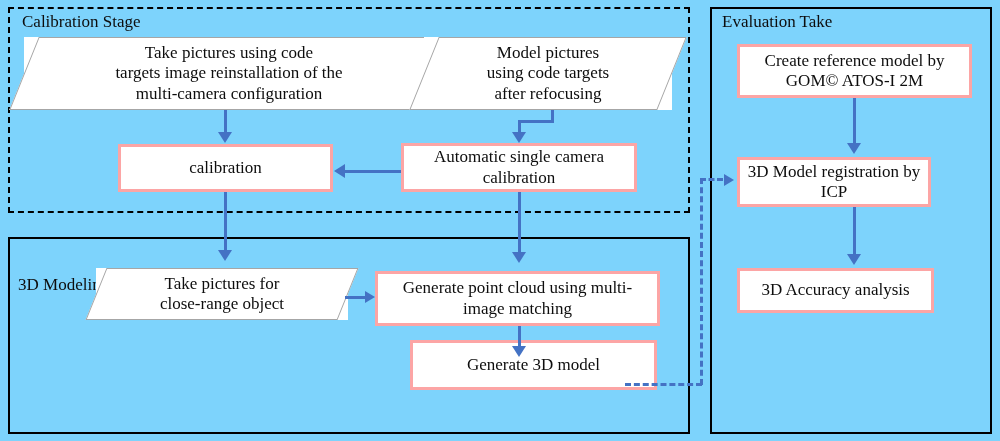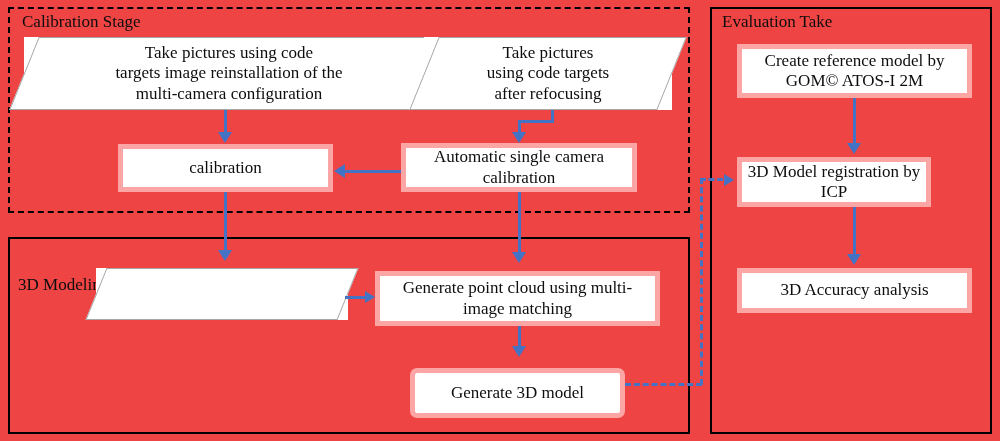--- a/index.html
+++ b/index.html
@@ -1,30 +1,30 @@
 <!DOCTYPE html>
 <html><head>
 <meta charset="utf-8">
 <style>
   html,body{margin:0;padding:0;background:#ffffff;}
   body{font-family:"Liberation Serif", serif;}
-  #canvas{position:relative;width:1000px;height:441px;background:#ef4444;overflow:hidden;}
+  #canvas{position:relative;width:1000px;height:441px;background:#7dd3fc;overflow:hidden;}
 
   
   .stage{position:absolute;box-sizing:border-box;background:transparent;}
   .stage-dashed{border:2px dashed #000;}
   .stage-solid{border:2px solid #000;}
   .stage-title{position:absolute;font-size:17px;color:#0d0d0d;white-space:nowrap;
                font-family:"Liberation Serif", serif;}
 
   
   .node{position:absolute;box-sizing:border-box;display:flex;align-items:center;
         justify-content:center;text-align:center;color:#0d0d0d;font-size:17px;
         line-height:1.18;font-family:Liberation Serif, serif;}
-  .rect{border:5px solid #fca5a5;background:#fff;justify-content:center;}
+  .rect{border:3px solid #fca5a5;background:#fff;justify-content:center;}
   .para{background:#fff;}
   .para .skew-bg{position:absolute;inset:0;border:1px solid #a6a6a6;background:#fff;
                  transform:skewX(-22deg);z-index:0;}
   .para .para-label{position:relative;z-index:1;padding:0 14px;}
 
   
   .vline{position:absolute;background:#4472c4;width:3px;}
   .hline{position:absolute;background:#4472c4;height:3px;}
   .arrow-down{position:absolute;width:0;height:0;border-left:7px solid transparent;
               border-right:7px solid transparent;border-top:11px solid #4472c4;}
@@ -48,21 +48,21 @@
     <div class="para-label">
       <div>Take pictures using  code</div>
       <div>targets image reinstallation of the</div>
       <div>multi-camera configuration</div>
     </div>
   </div>
 
   <div class="node para" style="left:424px;top:37px;width:248px;height:73px;">
     <div class="skew-bg"></div>
     <div class="para-label">
-      <div>Take pictures</div>
+      <div>Model pictures</div>
       <div>using  code targets</div>
       <div>after refocusing</div>
     </div>
   </div>
 
   <div class="node rect" style="left:118px;top:144px;width:215px;height:48px;">
     <div>
       <div>calibration</div>
     </div>
   </div>
@@ -72,30 +72,34 @@
       <div>Automatic single camera</div>
       <div>calibration</div>
     </div>
   </div>
 
   <div class="stage stage-solid" style="left:8px;top:237px;width:682px;height:197px;"></div>
   <div class="stage-title" style="left:18px;top:243px;margin-top:32px;">3D Modeling Stage</div>
 
   <div class="node para" style="left:96px;top:268px;width:252px;height:52px;">
     <div class="skew-bg"></div>
+    <div class="para-label">
+      <div>Take pictures for</div>
+      <div>close-range object</div>
+    </div>
   </div>
 
   <div class="node rect" style="left:375px;top:271px;width:285px;height:55px;">
     <div>
       <div>Generate point cloud using multi-</div>
       <div>image matching</div>
     </div>
   </div>
 
-  <div class="node rect" style="left:410px;top:368px;width:215px;height:50px;border-radius:7px;">
+  <div class="node rect" style="left:410px;top:340px;width:247px;height:50px;">
     <div>
       <div>Generate 3D model</div>
     </div>
   </div>
 
   <div class="stage stage-solid" style="left:710px;top:7px;width:282px;height:427px;"></div>
   <div class="stage-title" style="left:722px;top:12px;">Evaluation Take</div>
 
   <div class="node rect" style="left:737px;top:44px;width:235px;height:54px;">
     <div>
@@ -103,21 +107,21 @@
       <div>GOM© ATOS-I 2M</div>
     </div>
   </div>
 
   <div class="node rect" style="left:737px;top:157px;width:194px;height:50px;">
     <div>
       <div>3D Model registration by ICP</div>
     </div>
   </div>
 
-  <div class="node rect" style="left:737px;top:268px;width:235px;height:45px;">
+  <div class="node rect" style="left:737px;top:268px;width:197px;height:45px;">
     <div>
       <div>3D Accuracy analysis</div>
     </div>
   </div>
 
   <div class="vline" style="left:224px;top:110px;height:24px;"></div>
   <div class="arrow-down" style="left:218px;top:132px;"></div>
 
   <div class="vline" style="left:551px;top:110px;height:13px;"></div>
   <div class="hline" style="left:518px;top:120px;width:36px;"></div>

